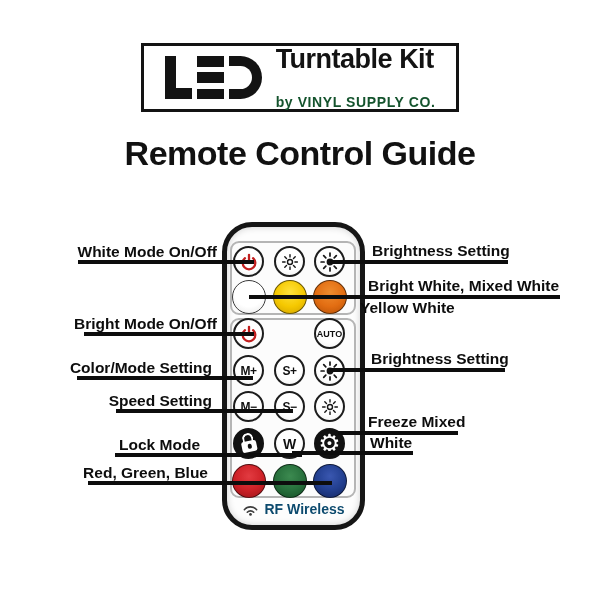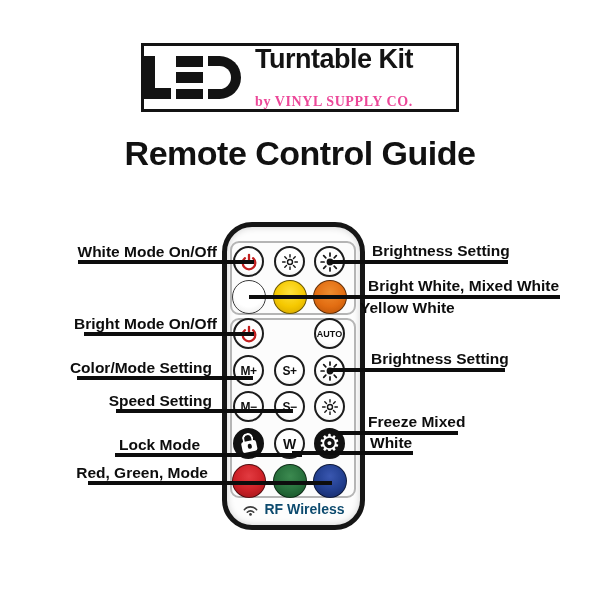--- a/index.html
+++ b/index.html
@@ -4,30 +4,30 @@
 <style>
   html,body{margin:0;padding:0;background:#fff;}
   .canvas{
     position:relative;width:600px;height:600px;background:#ffffff;
     font-family:"Liberation Sans", sans-serif;overflow:hidden;color:#0d0d0d;
   }
   
   .logo-box{
     position:absolute;left:141px;top:43px;width:318px;height:69px;
     border:3px solid #131313;box-sizing:border-box;
-    display:flex;align-items:center;gap:14px;background:#fff;
+    display:flex;align-items:center;justify-content:center;gap:14px;background:#fff;
   }
   .led-mark{display:flex;align-items:stretch;gap:5px;height:43px;}
   .led-l{width:27px;box-sizing:border-box;border-left:11px solid #131313;border-bottom:11px solid #131313;}
   .led-e{width:27px;display:flex;flex-direction:column;justify-content:space-between;}
   .led-e i{display:block;height:10.5px;background:#131313;}
   .led-d{width:33px;box-sizing:border-box;border:10.5px solid #131313;border-left:none;border-radius:0 22px 22px 0;}
   .logo-text{display:flex;flex-direction:column;justify-content:center;}
   .logo-product{font-size:27px;font-weight:800;letter-spacing:-0.5px;line-height:1;color:#131313;}
-  .logo-byline{font-size:14px;font-weight:700;letter-spacing:0.6px;margin-top:21px;color:#ec4899;font-family:Liberation Serif, serif;}
+  .logo-byline{font-size:14px;font-weight:700;letter-spacing:0.6px;margin-top:21px;color:#14532d;}
   
   .page-title{
     position:absolute;left:0;top:134px;width:600px;text-align:center;
     font-size:34px;font-weight:800;letter-spacing:-0.5px;color:#111;
   }
   
   .remote-body{
     position:absolute;left:222px;top:222px;width:143px;height:308px;box-sizing:border-box;
     background:#fdfdfd;border:5px solid #161616;border-radius:30px;
     box-shadow:inset 0 0 7px rgba(0,0,0,0.18);z-index:1;
@@ -214,21 +214,21 @@
   <div class="line ln-freeze"></div>
   <div class="line ln-lock"></div>
   <div class="line ln-white-w"></div>
   <div class="line ln-rgb"></div>
 
   <div class="callout cl-white-mode">White Mode On/Off</div>
   <div class="callout cl-color-mode">Bright Mode On/Off</div>
   <div class="callout cl-color-setting">Color/Mode Setting</div>
   <div class="callout cl-speed">Speed Setting</div>
   <div class="callout cl-lock">Lock Mode</div>
-  <div class="callout cl-rgb">Red, Green, Mode</div>
+  <div class="callout cl-rgb">Red, Green, Blue</div>
 
   <div class="callout cl-brightness-top">Brightness Setting</div>
   <div class="callout cl-bright-white">Bright White, Mixed White</div>
   <div class="callout cl-yellow-white">Yellow White</div>
   <div class="callout cl-brightness-mid">Brightness Setting</div>
   <div class="callout cl-freeze">Freeze Mixed</div>
   <div class="callout cl-white">White</div>
 
 </div>
 

